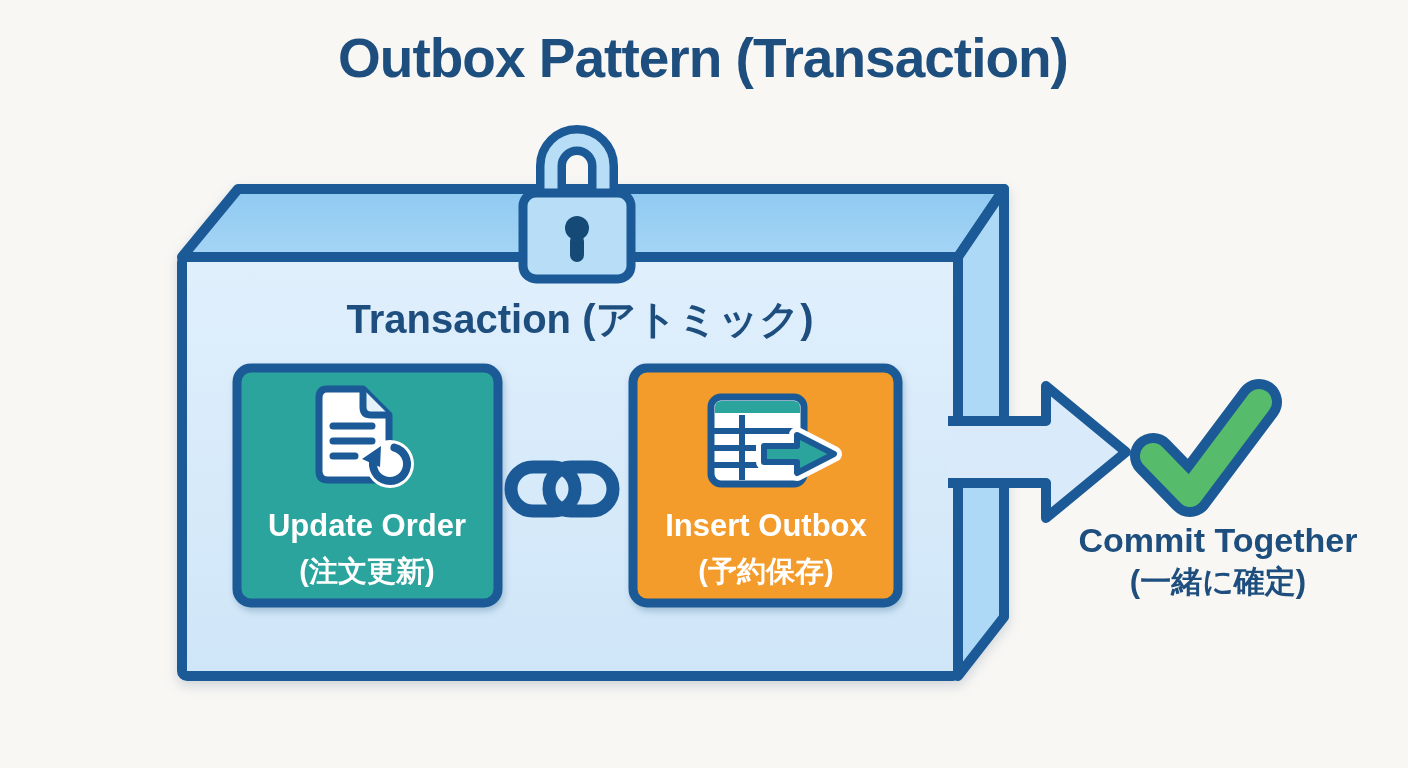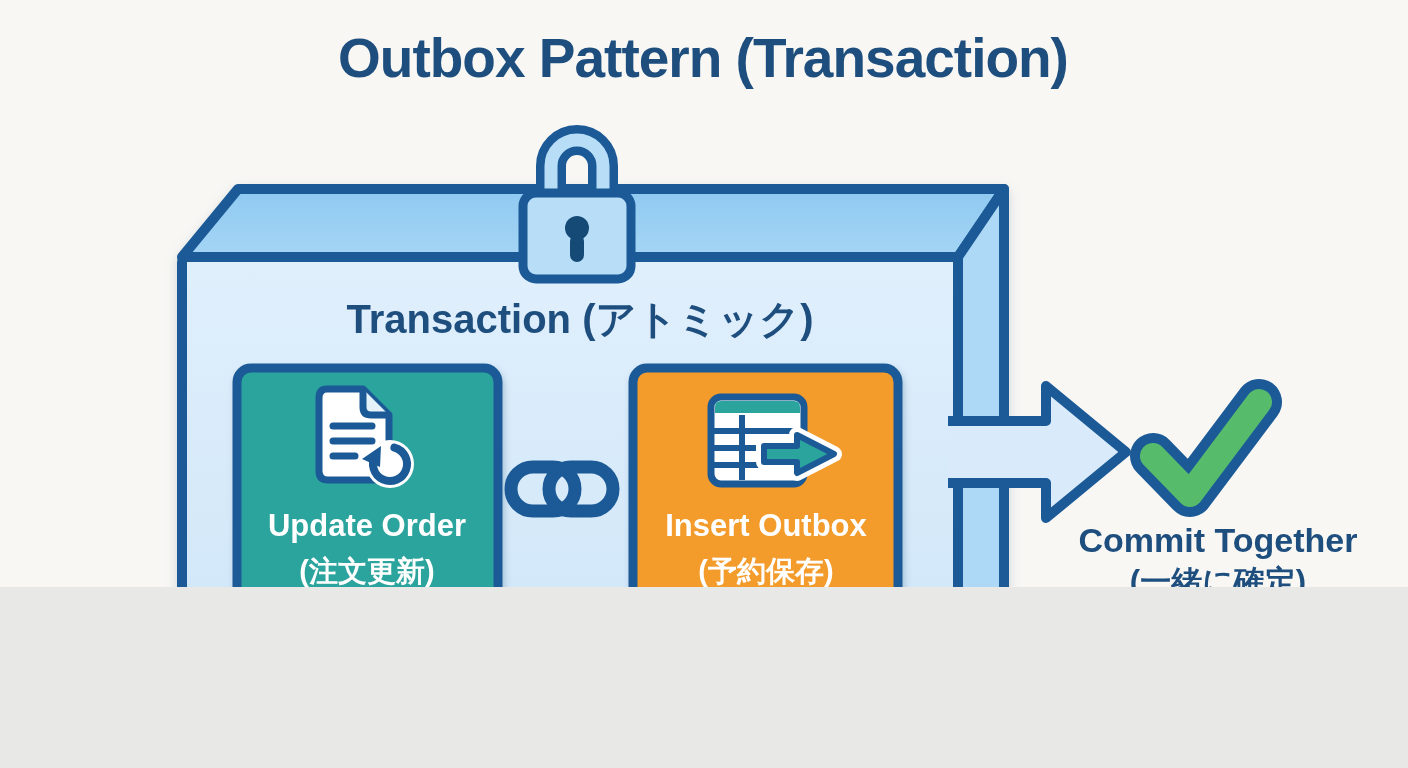--- a/index.html
+++ b/index.html
@@ -4,21 +4,21 @@
 <style>
   html, body {
     margin: 0;
     padding: 0;
     background: #e8e8e6;
     font-family: "Liberation Sans", "DejaVu Sans", sans-serif;
   }
   .canvas {
     position: relative;
     width: 1408px;
-    height: 587px;
+    height: 768px;
     background: #f8f7f4;
     overflow: hidden;
   }
   svg { display: block; width: 1408px; height: 768px; }
   .title-text {
     font-family: "Liberation Sans", "DejaVu Sans", sans-serif;
     font-weight: bold;
     letter-spacing: -1px;
   }
   .label-text {

